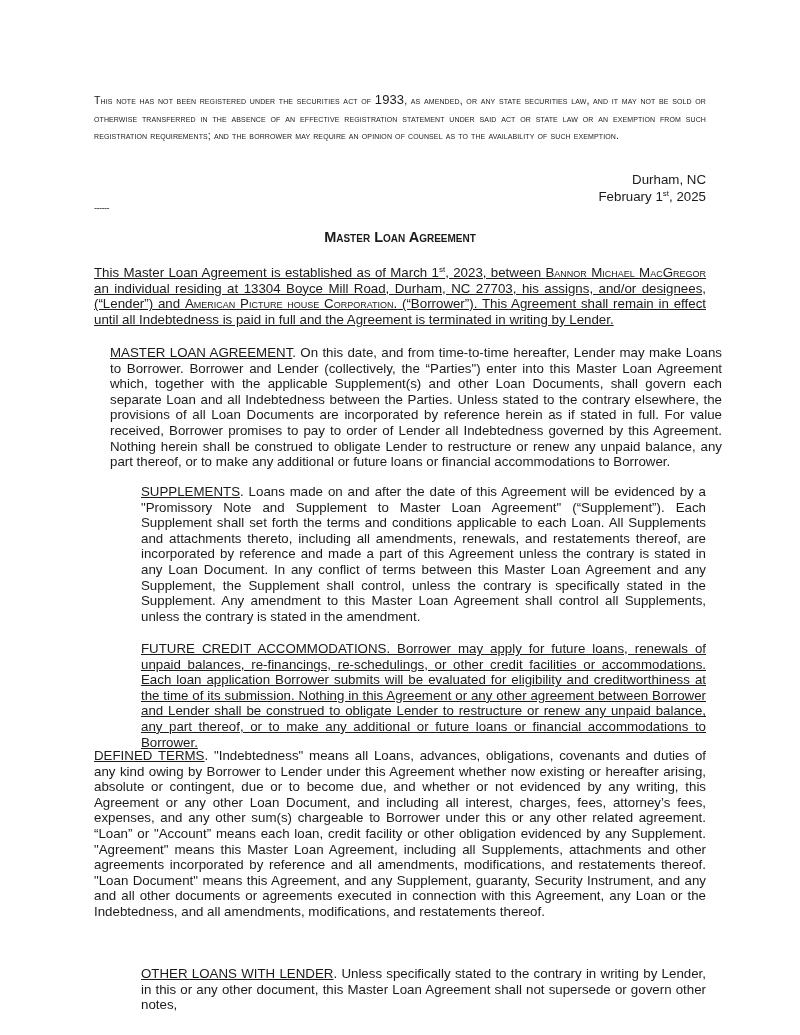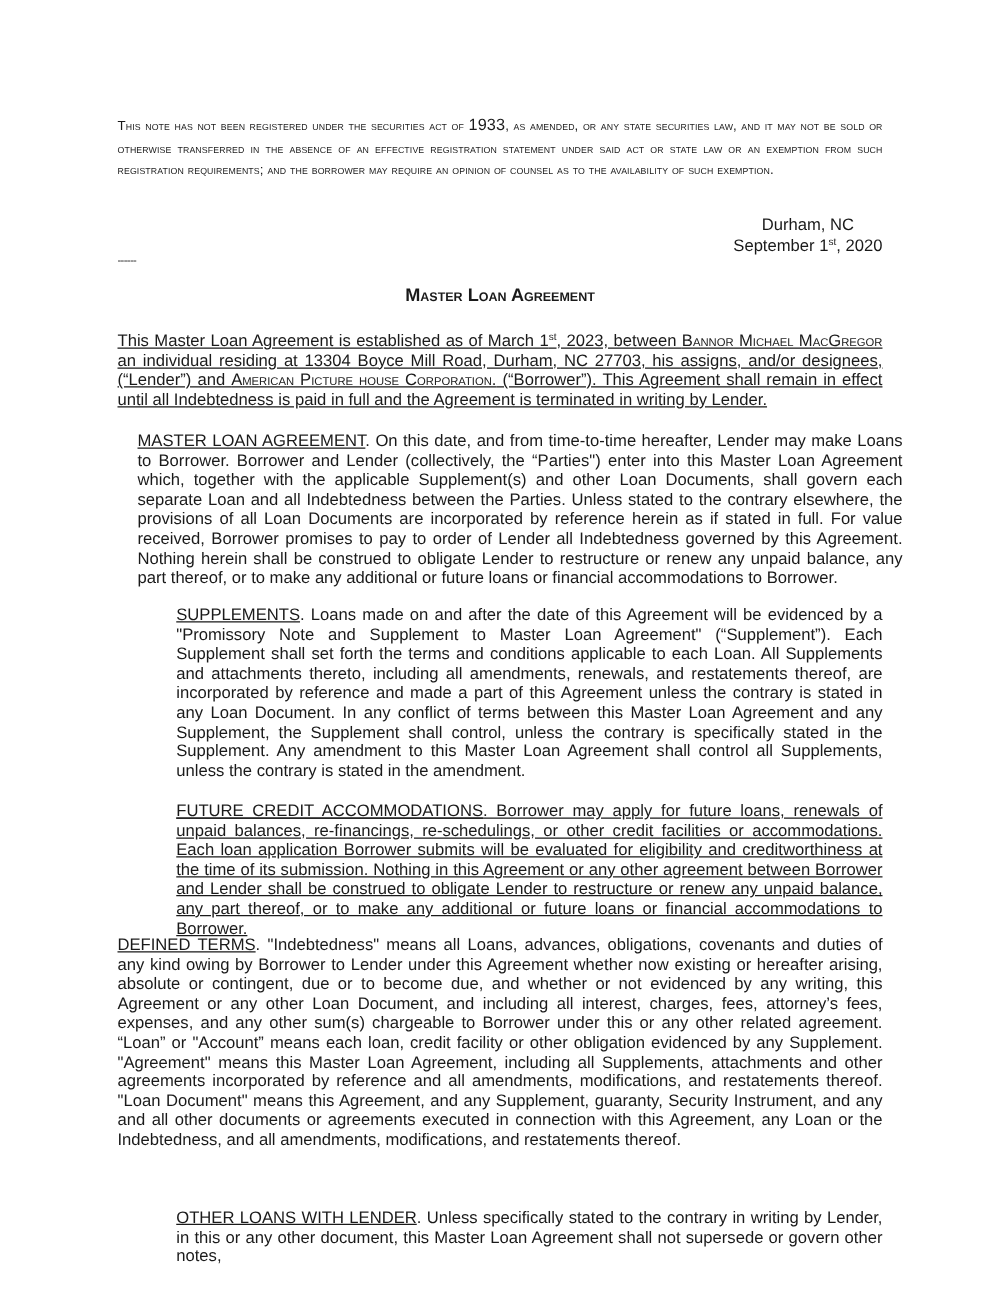--- a/index.html
+++ b/index.html
@@ -8,21 +8,21 @@
     font-family: "Liberation Sans", sans-serif; color: #1a1a1a;
   }
   .page { position: absolute; left: 94px; top: 0; width: 612px; }
   .legend {
     position: absolute; top: 91px; left: 0; width: 612px;
     font-size: 10.6px; line-height: 17.6px; text-align: justify;
     text-align-last: left; letter-spacing: 0.1px;
   }
   .legend .big { font-size: 13px; margin-top: 47px; }
   .place {
-    position: absolute; top: 172px; right: 0; text-align: center;
+    position: absolute; top: 172px; right: 0; text-align: right;
     font-size: 13.3px; line-height: 16.5px;
   }
   sup { font-size: 8px; line-height: 0; vertical-align: 5px; }
   .dashes {
     position: absolute; top: 203px; left: 0; font-size: 9px; letter-spacing: -0.5px;
   }
   .title {
     position: absolute; top: 229px; left: 0; width: 612px; text-align: center;
     font-weight: bold; font-size: 14.5px;
   }
@@ -41,21 +41,21 @@
 </style>
 </head>
 <body>
 
 <div class="page">
 
   <div class="legend smallcaps"><span>This note has not been registered under the securities act of </span><span class="big">1933</span><span>, as amended, or any state securities law, and it may not be sold or otherwise transferred in the absence of an effective registration statement under said act or state law or an exemption from such registration requirements; and the borrower may require an opinion of counsel as to the availability of such exemption.</span></div>
 
   <div class="place">
     <div>Durham, NC</div>
-    <div><span>September 1</span><sup>st</sup><span>, 2020</span></div>
+    <div><span>February 1</span><sup>st</sup><span>, 2025</span></div>
   </div>
 
   <div class="dashes">------</div>
 
   <div class="title smallcaps">Master Loan Agreement</div>
 
   <div class="para p-intro"><span>This Master Loan Agreement is established as of March 1</span><sup>st</sup><span>, 2023, between </span><span class="smallcaps">Bannor Michael MacGregor</span><span> an individual residing at 13304 Boyce Mill Road, Durham, NC  27703, his assigns, and/or designees, (“Lender”) and </span><span class="smallcaps">American Picture house Corporation.</span><span> (“Borrower”).  This Agreement shall remain in effect until all Indebtedness is paid in full and the Agreement is terminated in writing by Lender.</span></div>
 
   <div class="para p-master"><span class="hd">MASTER LOAN AGREEMENT</span><span>.  On this date, and from time-to-time hereafter, Lender may make Loans to Borrower.  Borrower and Lender (collectively, the “Parties") enter into this Master Loan Agreement which, together with the applicable Supplement(s) and other Loan Documents, shall govern each separate Loan and all Indebtedness between the Parties. Unless stated to the contrary elsewhere, the provisions of all Loan Documents are incorporated by reference herein as if stated in full.  For value received, Borrower promises to pay to order of Lender all Indebtedness governed by this Agreement.  Nothing herein shall be construed to obligate Lender to restructure or renew any unpaid balance, any part thereof, or to make any additional or future loans or financial accommodations to Borrower.</span></div>
 

